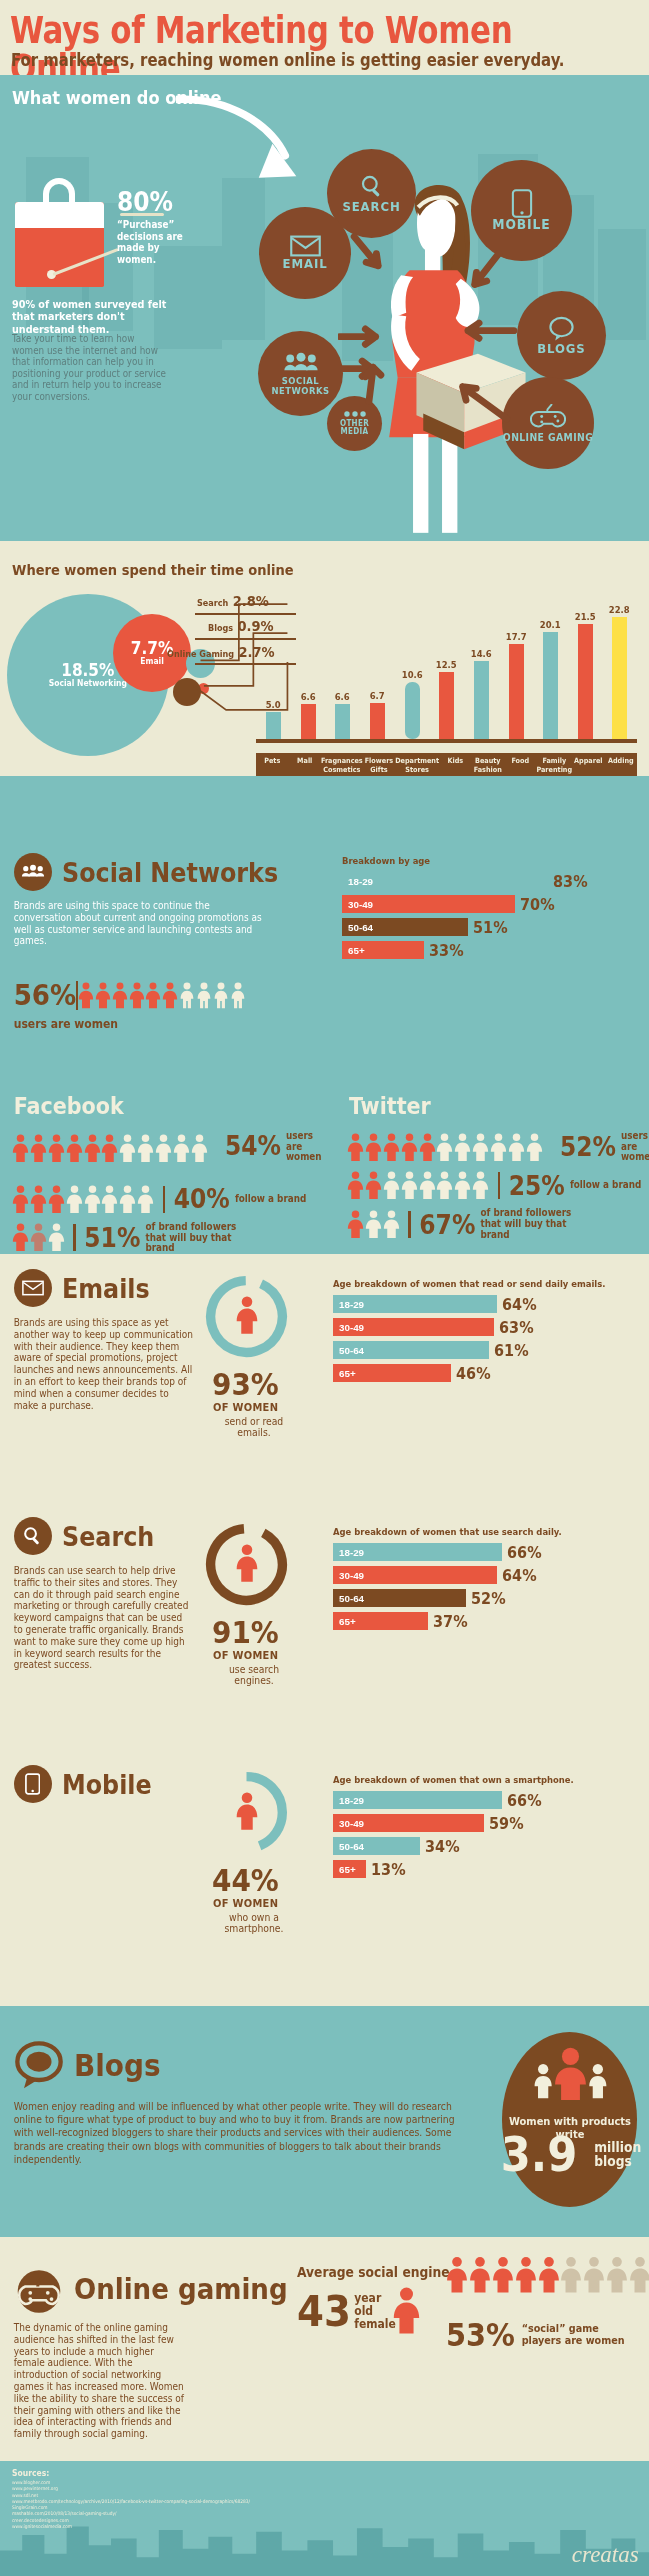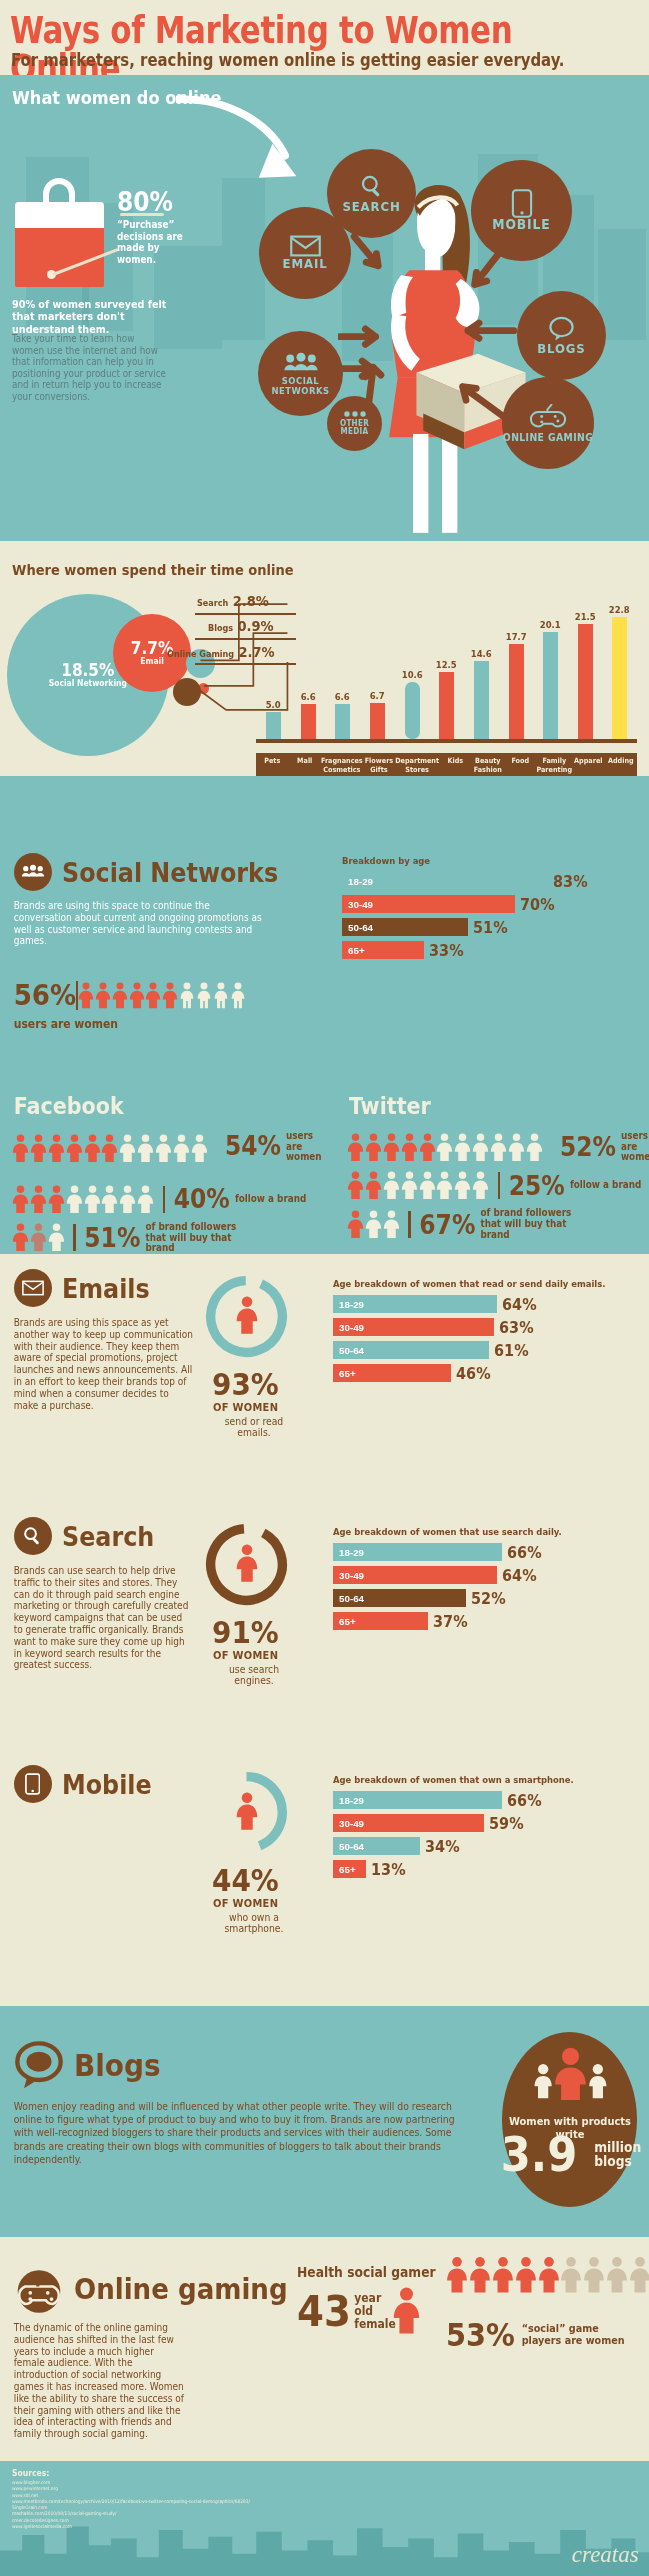--- a/index.html
+++ b/index.html
@@ -902,21 +902,21 @@
           <circle cx="13" cy="23" r="1.5" fill="#f2efdc"></circle>
             <circle cx="13" cy="28" r="1.5" fill="#f2efdc"></circle>
           <circle cx="27" cy="23" r="1.5" fill="#f2efdc"></circle>
             <circle cx="30" cy="28" r="1.5" fill="#f2efdc"></circle>
         </svg>
       </div>
       <div class="h" style="font-size:29px;">Online gaming</div>
     </div>
     <div class="body-p" style="position:absolute;left:13.7px;top:85px;width:171px;color:#7c4a22;">The dynamic of the online gaming audience has shifted in the last few years to include a much higher female audience. With the introduction of social networking games it has increased more. Women like the ability to share the success of their gaming with others and like the idea of interacting with friends and family through social gaming.</div>
 
-    <div style="position:absolute;left:297px;top:27px;font-size:13.7px;font-weight:bold;color:#7c4a22;font-family:'Liberation Sans Narrow','DejaVu Sans Condensed','Liberation Sans',sans-serif;">Health social gamer</div>
+    <div style="position:absolute;left:297px;top:27px;font-size:13.7px;font-weight:bold;color:#7c4a22;font-family:'Liberation Sans Narrow','DejaVu Sans Condensed','Liberation Sans',sans-serif;">Average social engine</div>
     <div style="position:absolute;left:297px;top:50px;display:flex;align-items:center;gap:3.4px;">
       <span style="font-size:43px;font-weight:bold;color:#7c4a22;line-height:41px;font-family:'Liberation Sans Narrow','DejaVu Sans Condensed','Liberation Sans',sans-serif;">43</span>
       <span style="font-size:12px;font-weight:bold;color:#7c4a22;line-height:13px;width:31px;font-family:'Liberation Sans Narrow','DejaVu Sans Condensed','Liberation Sans',sans-serif;">year old female</span>
       <svg width="29" height="48" viewBox="0 0 20 34" style="margin-left:3.4px;">
         <circle cx="10" cy="5" r="4.6" fill="#e8573f"></circle>
         <path d="M10 11 C16 11 19 16 19 22 L15 22 L15 33 L5 33 L5 22 L1 22 C1 16 4 11 10 11 Z" fill="#e8573f"></path>
       </svg>
     </div>
 
     <div class="prow" id="gm-people" style="position:absolute;left:446px;top:19px;">

